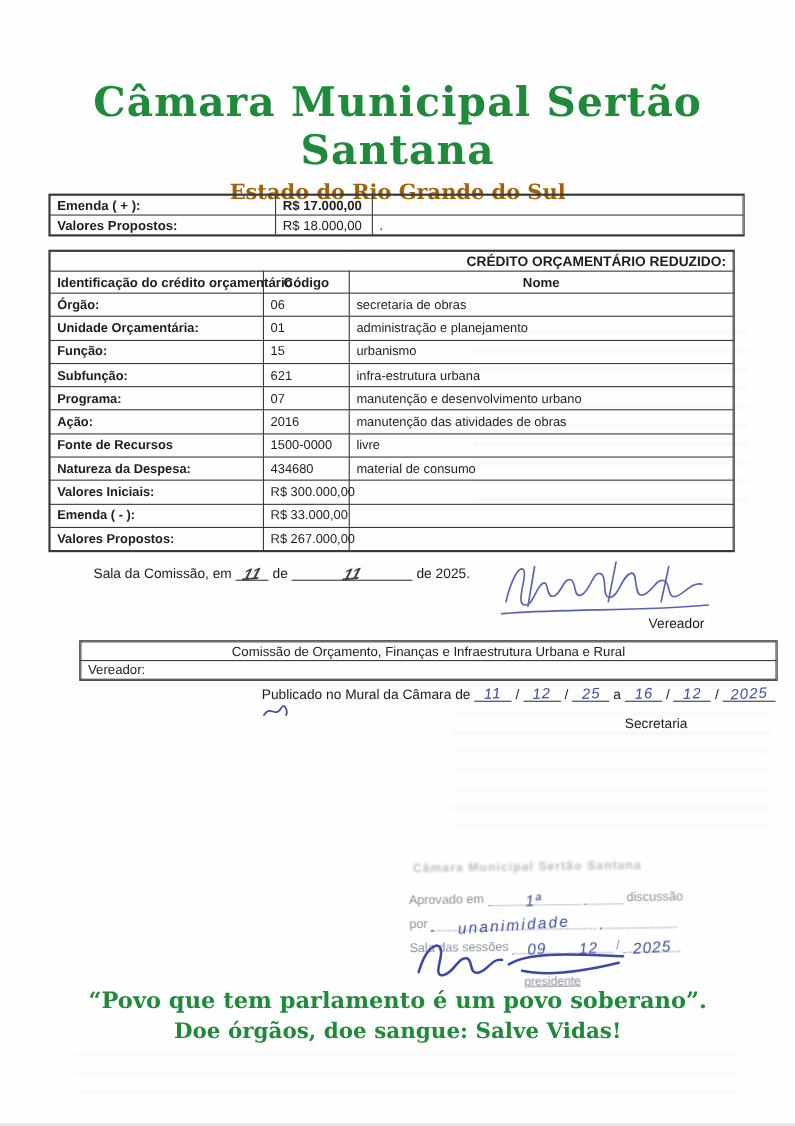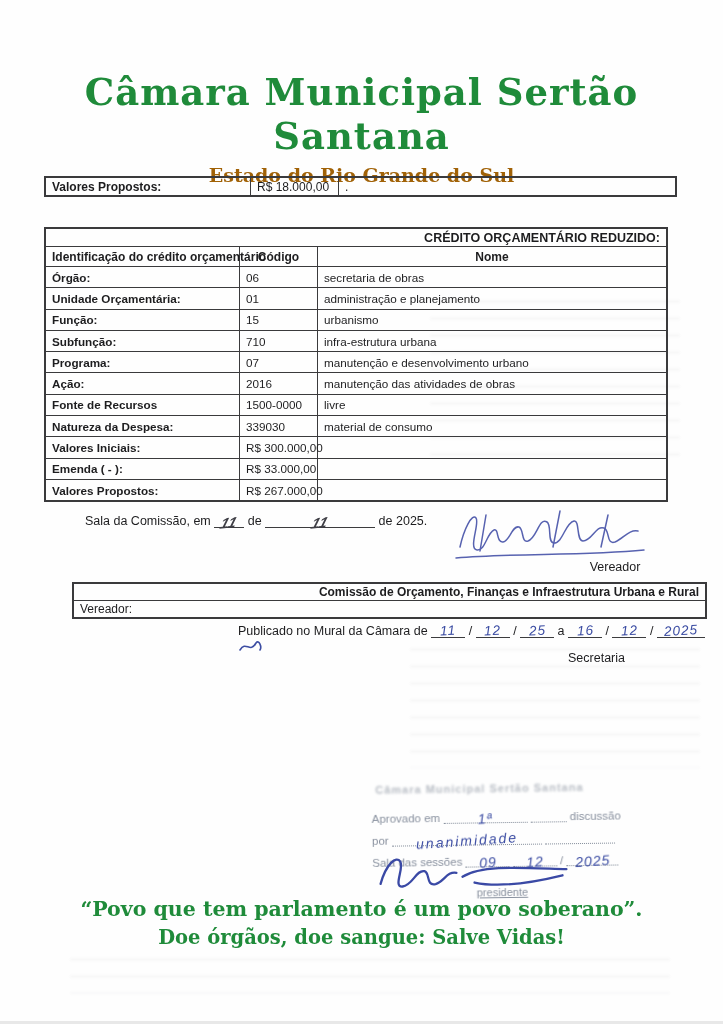--- a/index.html
+++ b/index.html
@@ -24,21 +24,21 @@
         overflow:visible; white-space:nowrap;}
   .t-outer{box-shadow:0 0 0 1px #3a3a3c;}
   .summary-table{position:absolute; left:45px; top:177px; width:631px;}
   .summary-table td{height:15px;}
   .lbl{font-weight:bold;}
   .credit-table{position:absolute; left:45px; top:228px; width:622px;}
   .credit-table .title-cell{font-weight:bold; text-align:right; font-size:12.5px; height:15px;}
   .credit-table th{font-weight:bold; text-align:center; height:17px;}
   .credit-table td{height:18.3px; font-size:11.7px;}
   .committee-table{position:absolute; left:73px; top:583px; width:633px;}
-  .committee-table .title-cell{font-weight:bold; text-align:right; height:14px;}
+  .committee-table .title-cell{font-weight:normal; text-align:center; height:14px;}
   .committee-table td{height:13px;}
   
   .sala-line{position:absolute; left:85px; top:512px; font-size:12.5px;}
   .blank{display:inline-block; border-bottom:1px solid #3c3c3e; text-align:center; vertical-align:bottom; height:15px;}
   .b-short{width:30px;} .b-mid{width:110px;}
   .hand-gray{
     color:#3f3f46; font-size:15px; font-weight:bold; font-style:italic;
     display:inline-block; transform:skewX(-22deg) rotate(-6deg); position:relative; top:2px;
   }
   
@@ -99,20 +99,25 @@
     <div class="doc-subtitle">Estado do Rio Grande do Sul</div>
   </div>
 
   <table class="summary-table t-outer">
     <colgroup>
         <col style="width:205px">
         <col style="width:88px">
         <col>
       </colgroup>
     <tbody>
+        <tr>
+      <td class="lbl">Emenda ( + ):</td>
+      <td class="lbl">R$ 17.000,00</td>
+      <td></td>
+    </tr>
     <tr>
       <td class="lbl">Valores Propostos:</td>
       <td>R$ 18.000,00</td>
       <td>.</td>
     </tr>
   </tbody>
     </table>
 
   <table class="credit-table t-outer">
     <colgroup>
@@ -139,41 +144,41 @@
       <td>01</td>
       <td>administração e planejamento</td>
     </tr>
     <tr>
       <td class="lbl">Função:</td>
       <td>15</td>
       <td>urbanismo</td>
     </tr>
     <tr>
       <td class="lbl">Subfunção:</td>
-      <td>710</td>
+      <td>621</td>
       <td>infra-estrutura urbana</td>
     </tr>
     <tr>
       <td class="lbl">Programa:</td>
       <td>07</td>
       <td>manutenção e desenvolvimento urbano</td>
     </tr>
     <tr>
       <td class="lbl">Ação:</td>
       <td>2016</td>
       <td>manutenção das atividades de obras</td>
     </tr>
     <tr>
       <td class="lbl">Fonte de Recursos</td>
       <td>1500-0000</td>
       <td>livre</td>
     </tr>
     <tr>
       <td class="lbl">Natureza da Despesa:</td>
-      <td>339030</td>
+      <td>434680</td>
       <td>material de consumo</td>
     </tr>
     <tr>
       <td class="lbl">Valores Iniciais:</td>
       <td>R$ 300.000,00</td>
       <td></td>
     </tr>
     <tr>
       <td class="lbl">Emenda ( - ):</td>
       <td>R$ 33.000,00</td>

